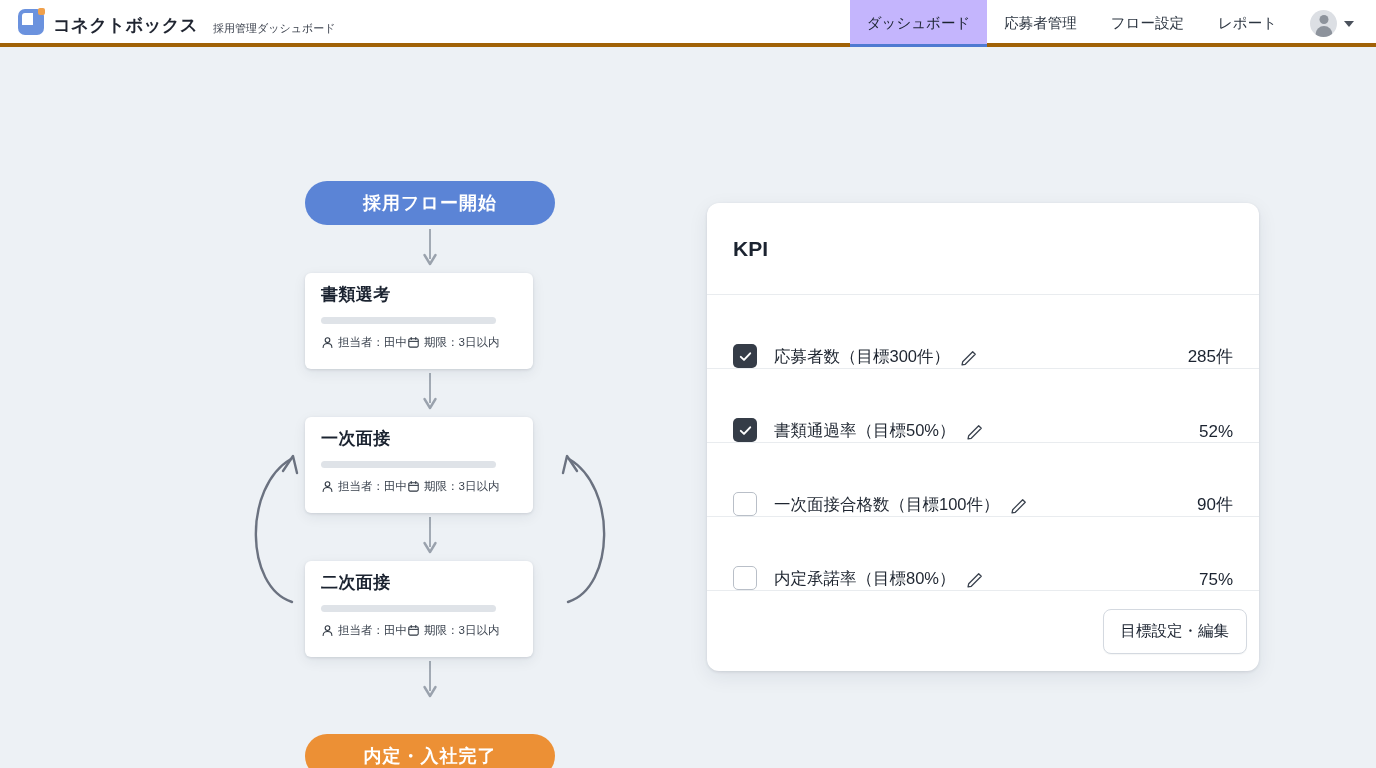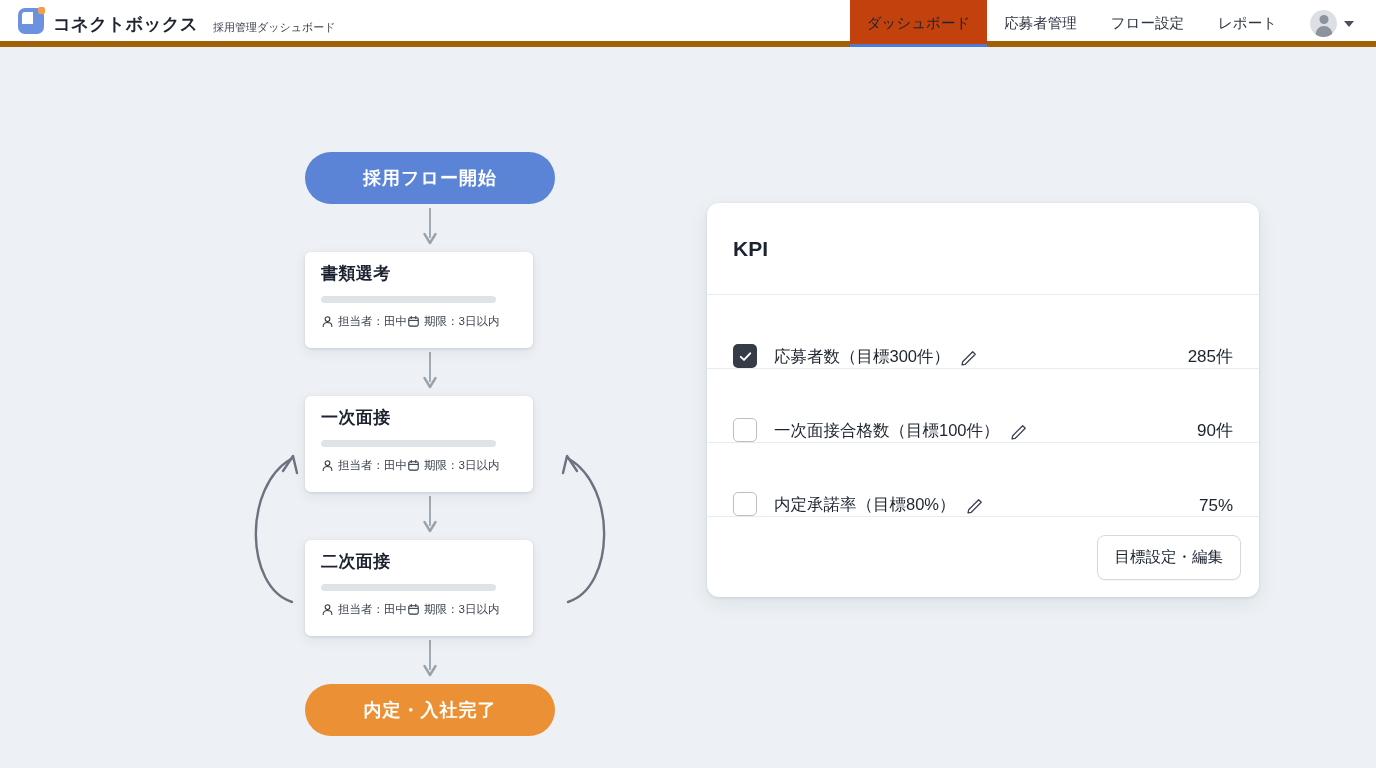--- a/index.html
+++ b/index.html
@@ -8,21 +8,21 @@
     font-family: "Liberation Sans", "DejaVu Sans", sans-serif;
     background: #edf1f5;
     overflow: hidden;
   }
 
   
   .topbar {
     position: relative;
     height: 47px;
     background: #ffffff;
-    border-bottom: 6px solid #a16207;
+    border-bottom: 4px solid #a16207;
     display: flex;
     align-items: center;
     padding: 0 16px 0 18px;
   }
   .brand { display: flex; align-items: flex-end; gap: 9px; }
   .logo-wrap { position: relative; width: 26px; height: 26px; }
   .logo-sq {
     width: 26px; height: 26px; border-radius: 7px;
     background: #6b92de;
     position: relative; overflow: hidden;
@@ -56,21 +56,21 @@
   }
   .nav-item {
     display: flex; align-items: center;
     padding: 0 17px;
     font-size: 14.5px; color: #2b3440;
     cursor: pointer;
     position: relative;
     white-space: nowrap;
   }
   .nav-item.active {
-    background: #c2410c;
+    background: #c4b5fd;
     color: #1b2330;
   }
   .nav-item.active::after {
     content: ""; position: absolute; left: 0; right: 0; bottom: 0;
     height: 3px; background: #4f7ad1;
   }
   .avatar-group {
     display: flex; align-items: center; gap: 7px;
     padding: 0 6px 0 16px; cursor: pointer;
   }
@@ -97,24 +97,25 @@
 
   
   .canvas { position: relative; width: 1376px; height: 721px; }
 
   
   .flow {
     position: absolute; left: 305px; top: 105px;
     width: 250px;
   }
   .pill {
-    width: 250px; height: 52px; border-radius: 26px;
+    width: 250px; height: 44px; border-radius: 26px;
     display: flex; align-items: center; justify-content: center;
     color: #fff; font-size: 18px; font-weight: bold; letter-spacing: 1px;
     cursor: pointer;
+    margin-top: 29px;
   }
   .pill.start { background: #5b84d6; }
   .pill.end   { background: #ec9035; }
 
   .v-arrow {
     width: 250px; height: 48px;
     display: flex; align-items: center; justify-content: center;
   }
   .v-arrow svg { display: block; }
 
@@ -182,21 +183,21 @@
     white-space: nowrap;
   }
   .pencil { margin-left: 9px; cursor: pointer; display: flex; align-items: center; }
   .pencil svg { display: block; }
   .kpi-value {
     margin-left: auto;
     font-size: 17px; color: #1b2330;
   }
   .kpi-foot {
     height: 80px; display: flex; align-items: center; justify-content: flex-end;
-    padding: 0 18px;
+    padding: 0 12px;
   }
   .btn-outline {
     border: 1px solid #d4d9e0; border-radius: 8px;
     background: #fff;
     padding: 11px 17px;
     font-size: 15.5px; color: #1b2330;
     cursor: pointer;
     box-shadow: 0 1px 1px rgba(30,40,60,.04);
   }
 </style>
@@ -351,20 +352,34 @@
       </div>
       <span class="kpi-label">応募者数（目標300件）</span>
       <span class="pencil">
         <svg width="19" height="19" viewBox="0 0 20 20">
           <path d="M 14.4 2.9 L 17.1 5.6 L 6.6 16.1 L 3.2 16.8 L 3.9 13.4 Z" fill="none" stroke="#3a424e" stroke-width="1.35" stroke-linejoin="round"></path>
         </svg>
       </span>
       <span class="kpi-value">285件</span>
     </div>
 
+    <div class="kpi-row">
+      <div class="cbox on">
+        <svg width="15" height="15" viewBox="0 0 16 16">
+          <path d="M 3 8.4 L 6.4 11.6 L 13 4.6" fill="none" stroke="#ffffff" stroke-width="2.1" stroke-linecap="round" stroke-linejoin="round"></path>
+        </svg>
+      </div>
+      <span class="kpi-label">書類通過率（目標50%）</span>
+      <span class="pencil">
+        <svg width="19" height="19" viewBox="0 0 20 20">
+          <path d="M 14.4 2.9 L 17.1 5.6 L 6.6 16.1 L 3.2 16.8 L 3.9 13.4 Z" fill="none" stroke="#3a424e" stroke-width="1.35" stroke-linejoin="round"></path>
+        </svg>
+      </span>
+      <span class="kpi-value">52%</span>
+    </div>
 
     <div class="kpi-row">
       <div class="cbox off"></div>
       <span class="kpi-label">一次面接合格数（目標100件）</span>
       <span class="pencil">
         <svg width="19" height="19" viewBox="0 0 20 20">
           <path d="M 14.4 2.9 L 17.1 5.6 L 6.6 16.1 L 3.2 16.8 L 3.9 13.4 Z" fill="none" stroke="#3a424e" stroke-width="1.35" stroke-linejoin="round"></path>
         </svg>
       </span>
       <span class="kpi-value">90件</span>

